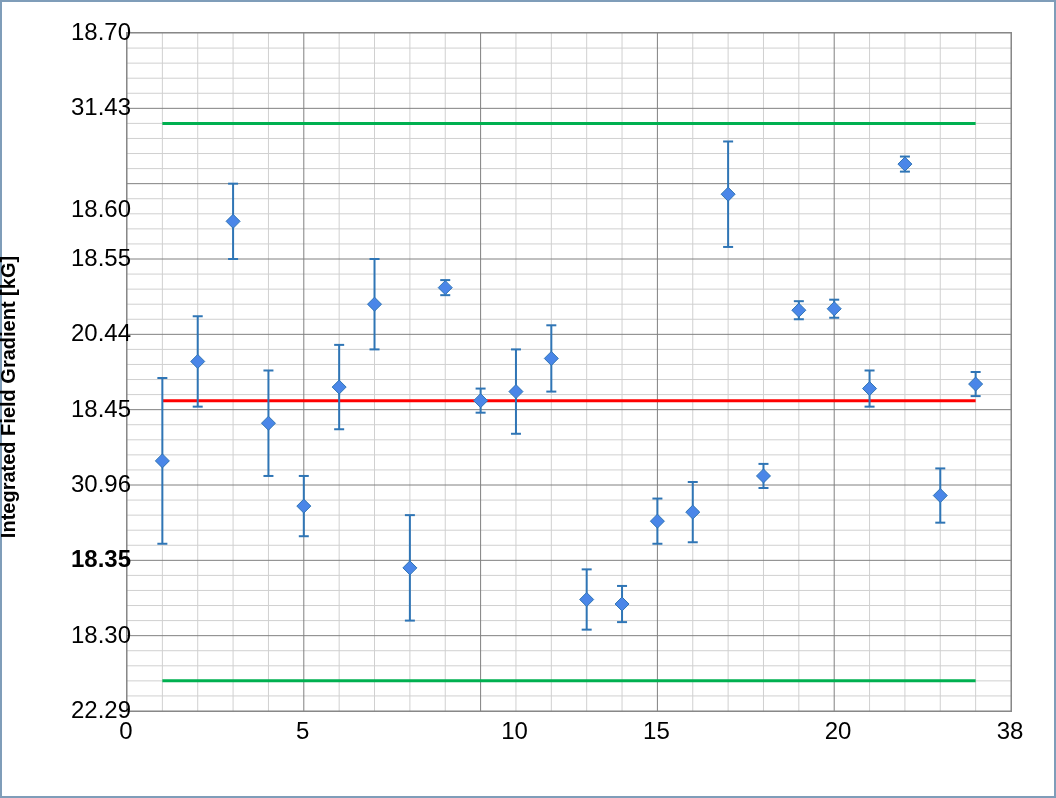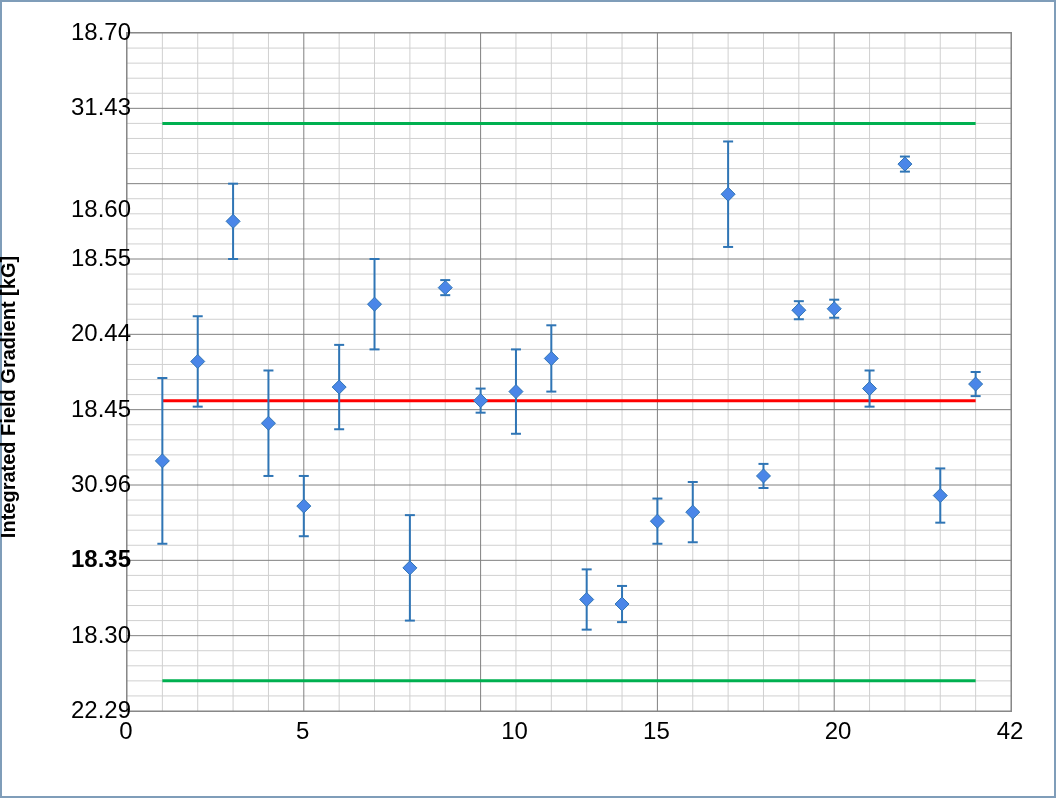--- a/index.html
+++ b/index.html
@@ -284,17 +284,17 @@
         <div class="tick-label y" style="top: 311.333px;">20.44</div>
         <div class="tick-label y" style="top: 236px;">18.55</div>
         <div class="tick-label y" style="top: 163px; margin-top: 24px;">18.60</div>
         <div class="tick-label y" style="top: 85.3333px;">31.43</div>
         <div class="tick-label y" style="top: 10px;">18.70</div>
         <div class="tick-label x" style="left: 60px;">0</div>
         <div class="tick-label x" style="left: 236.8px;">5</div>
         <div class="tick-label x" style="left: 413.6px; margin-left: 35px;">10</div>
         <div class="tick-label x" style="left: 590.4px;">15</div>
         <div class="tick-label x" style="left: 772px;">20</div>
-        <div class="tick-label x" style="left: 944px;">42</div>
+        <div class="tick-label x" style="left: 944px;">38</div>
       </div>
 
   </div>
 </div>
 
 </body></html>

